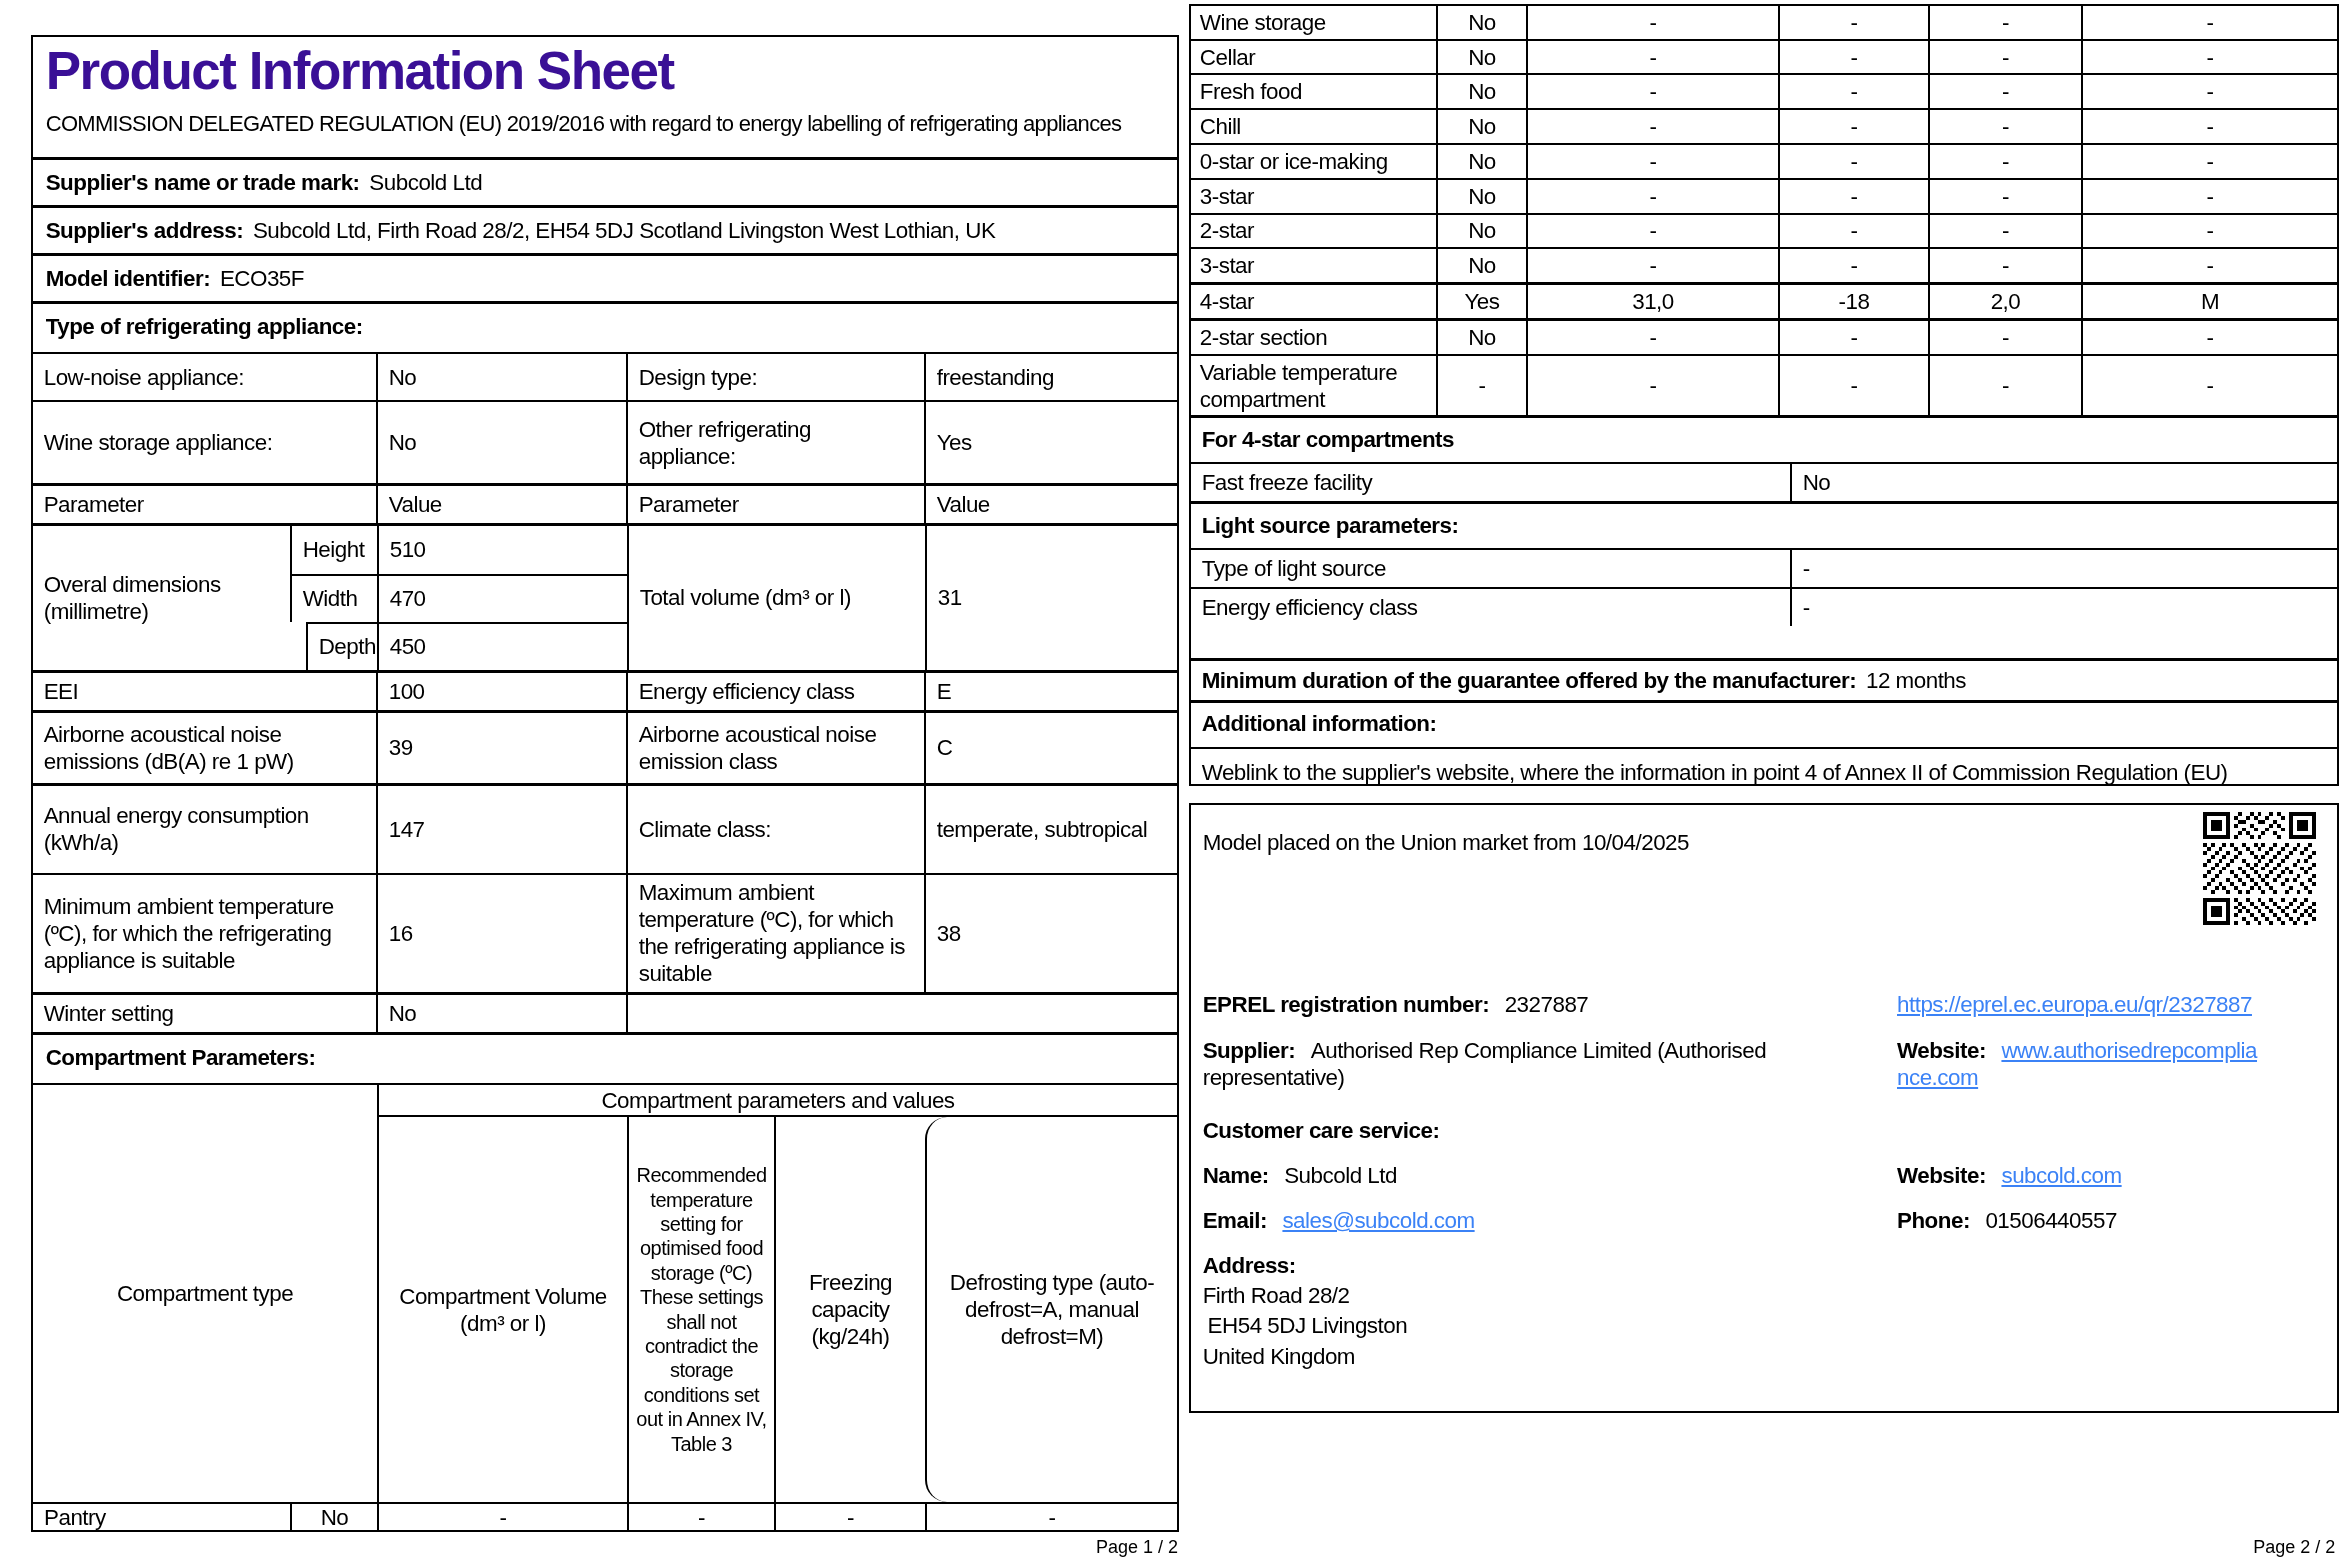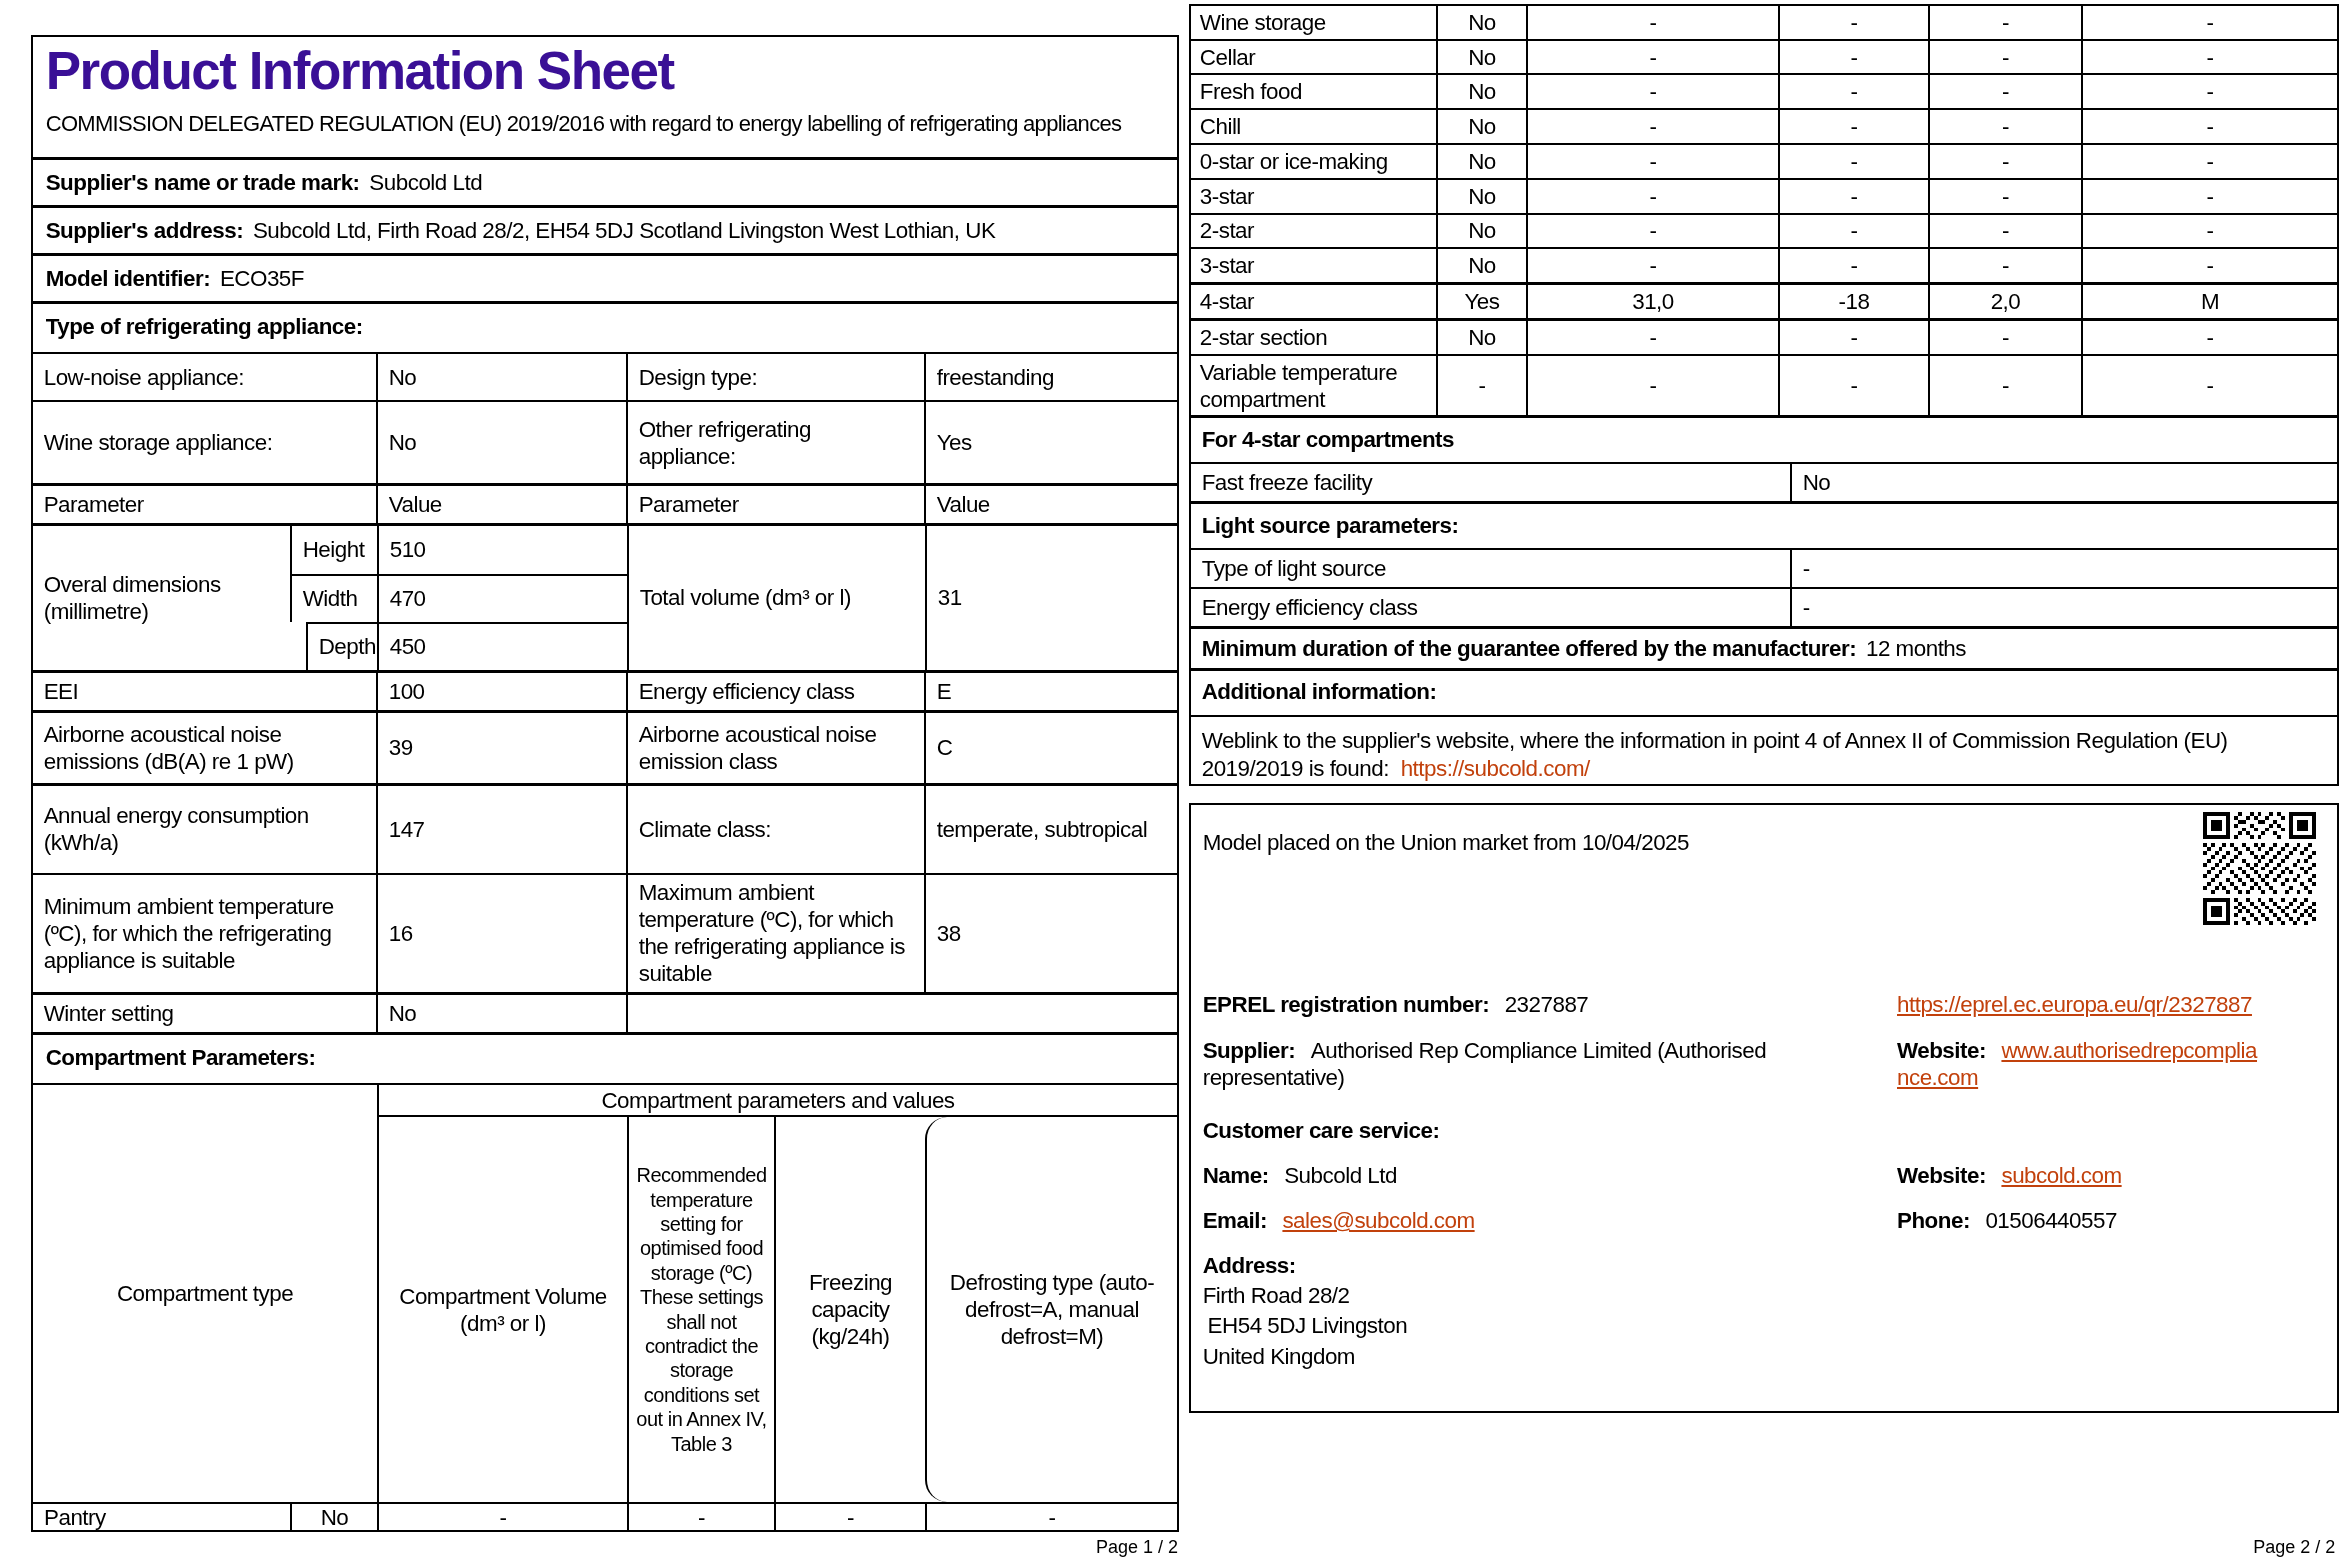--- a/index.html
+++ b/index.html
@@ -4,21 +4,21 @@
 <style>
   * { box-sizing: border-box; }
   html,body { margin:0; padding:0; background:#ffffff; }
   body {
     width:2342px; height:1561px; position:relative; overflow:hidden;
     font-family:"Liberation Sans", sans-serif; font-size:22.4px; color:#000;
     letter-spacing:-0.5px; line-height:27px;
   }
   .b { font-weight:bold; }
   .v { margin-left:9.8px; }
-  a, .link { color:#c2410c; text-decoration:underline; }
+  a, .link { color:#3b82f6; text-decoration:underline; }
   .plain-url { color:#c2410c; text-decoration:none; margin-left:6px; }
 
   
   #page1 {
     position:absolute; left:31px; top:35px; width:1148px; height:1497px;
     border:2px solid #000; display:flex; flex-direction:column; overflow:hidden;
     background:#fff;
   }
   .sec { flex:0 0 auto; }
   .bt4 { border-top:2px solid #000; }
@@ -71,21 +71,21 @@
   #page2-top {
     position:absolute; left:1189px; top:3.9px; width:1150px; height:782px;
     border:2px solid #000; display:flex; flex-direction:column; overflow:hidden; background:#fff;
   }
   .s6 { display:grid; grid-template-columns:245px 90px 252px 150px 153px 1fr; }
   .s6 > .c { min-height:32px; padding:2.9px 8.8px; }
   .varrow > .c { min-height:59px; }
   .hd2 { min-height:47px; padding:7.8px 10.7px; font-weight:bold; }
   .split2 { display:grid; grid-template-columns:599px 1fr; }
   .split2 > .c { min-height:33px; }
-  .guar { min-height:35px; padding:5.9px 10.7px; display:flex; align-items:center; }
+  .guar { min-height:35px; padding:5.9px 10.7px; display:flex; align-items:center;margin-top:32px; }
   .weblink { flex:1 1 auto; padding:10.7px 10.7px; line-height:28px; }
 
   
   #page2-info {
     position:absolute; left:1189px; top:803px; width:1150px; height:610px;
     border:2px solid #000; background:#fff;
   }
   .abs { position:absolute; }
   #qr { position:absolute; right:21.5px; top:6.8px; width:113px; height:113px; }
 

